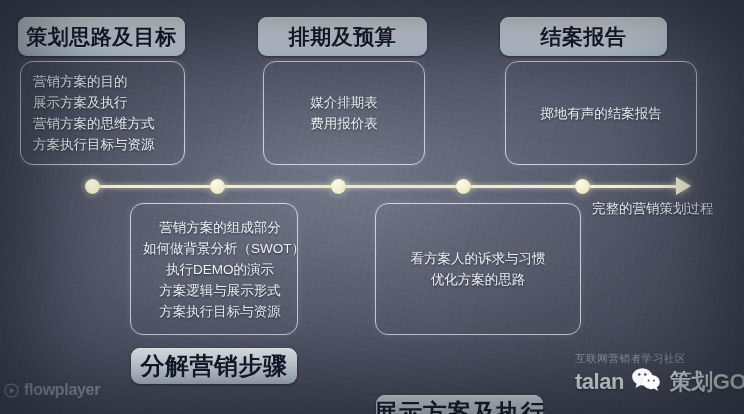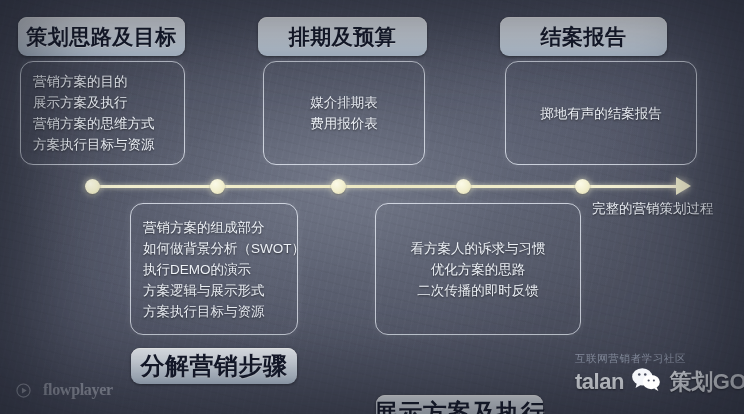--- a/index.html
+++ b/index.html
@@ -81,23 +81,22 @@
     filter:drop-shadow(0 0 4px rgba(243,240,210,.7));
   }
   .tl-caption{
     position:absolute;left:592px;top:200px;
     color:#e9edf4;font-size:13.5px;white-space:nowrap;
     text-shadow:0 1px 2px rgba(0,0,0,.6);
   }
 
   
   .fp{
-    position:absolute;left:16px;top:381px;display:flex;align-items:center;gap:12px;
+    position:absolute;left:4px;top:381px;display:flex;align-items:center;gap:5px;
     opacity:.58;
-    font-family:Liberation Serif, serif;
   }
   .fp-ico{width:15px;height:15px;flex:0 0 auto;}
   .fp-txt{color:#d8dce6;font-size:16px;letter-spacing:-.3px;font-weight:bold;}
 
   
   .wm{position:absolute;left:575px;top:352px;width:165px;}
   .wm-sub{color:#9aa2b4;font-size:10.5px;letter-spacing:.6px;white-space:nowrap;}
   .wm-main{
     position:relative;display:flex;align-items:center;margin-top:1px;
     color:#f2f5fa;font-size:22px;font-weight:bold;letter-spacing:-.5px;
@@ -142,32 +141,31 @@
 
     <div class="tl-line"></div>
     <div class="tl-dot" style="left:85px;"></div>
     <div class="tl-dot" style="left:210px;"></div>
     <div class="tl-dot" style="left:331px;"></div>
     <div class="tl-dot" style="left:456px;"></div>
     <div class="tl-dot" style="left:575px;"></div>
     <div class="tl-arrow"></div>
     <div class="tl-caption">完整的营销策划过程</div>
 
-    <div class="obox pad-l" style="left:130px;top:203px;width:168px;height:132px;">
+    <div class="obox pad-l" style="left:130px;top:203px;width:168px;height:132px;text-align:center;">
       <div class="line">营销方案的组成部分</div>
       <div class="line">如何做背景分析（SWOT）</div>
       <div class="line">执行DEMO的演示</div>
       <div class="line">方案逻辑与展示形式</div>
       <div class="line">方案执行目标与资源</div>
     </div>
 
     <div class="obox ctr" style="left:375px;top:203px;width:206px;height:132px;">
       <div class="line">看方案人的诉求与习惯</div>
       <div class="line">优化方案的思路</div>
-      <div class="line">二次传播的即时反馈</div>
     </div>
 
     <div class="pill pill-bot" style="left:131px;top:348px;width:166px;">
       <span>分解营销步骤</span>
     </div>
     <div class="pill pill-bot" style="left:376px;top:348px;width:167px;margin-top:47px;">
       <span>展示方案及执行</span>
     </div>
 
     <div class="fp">

